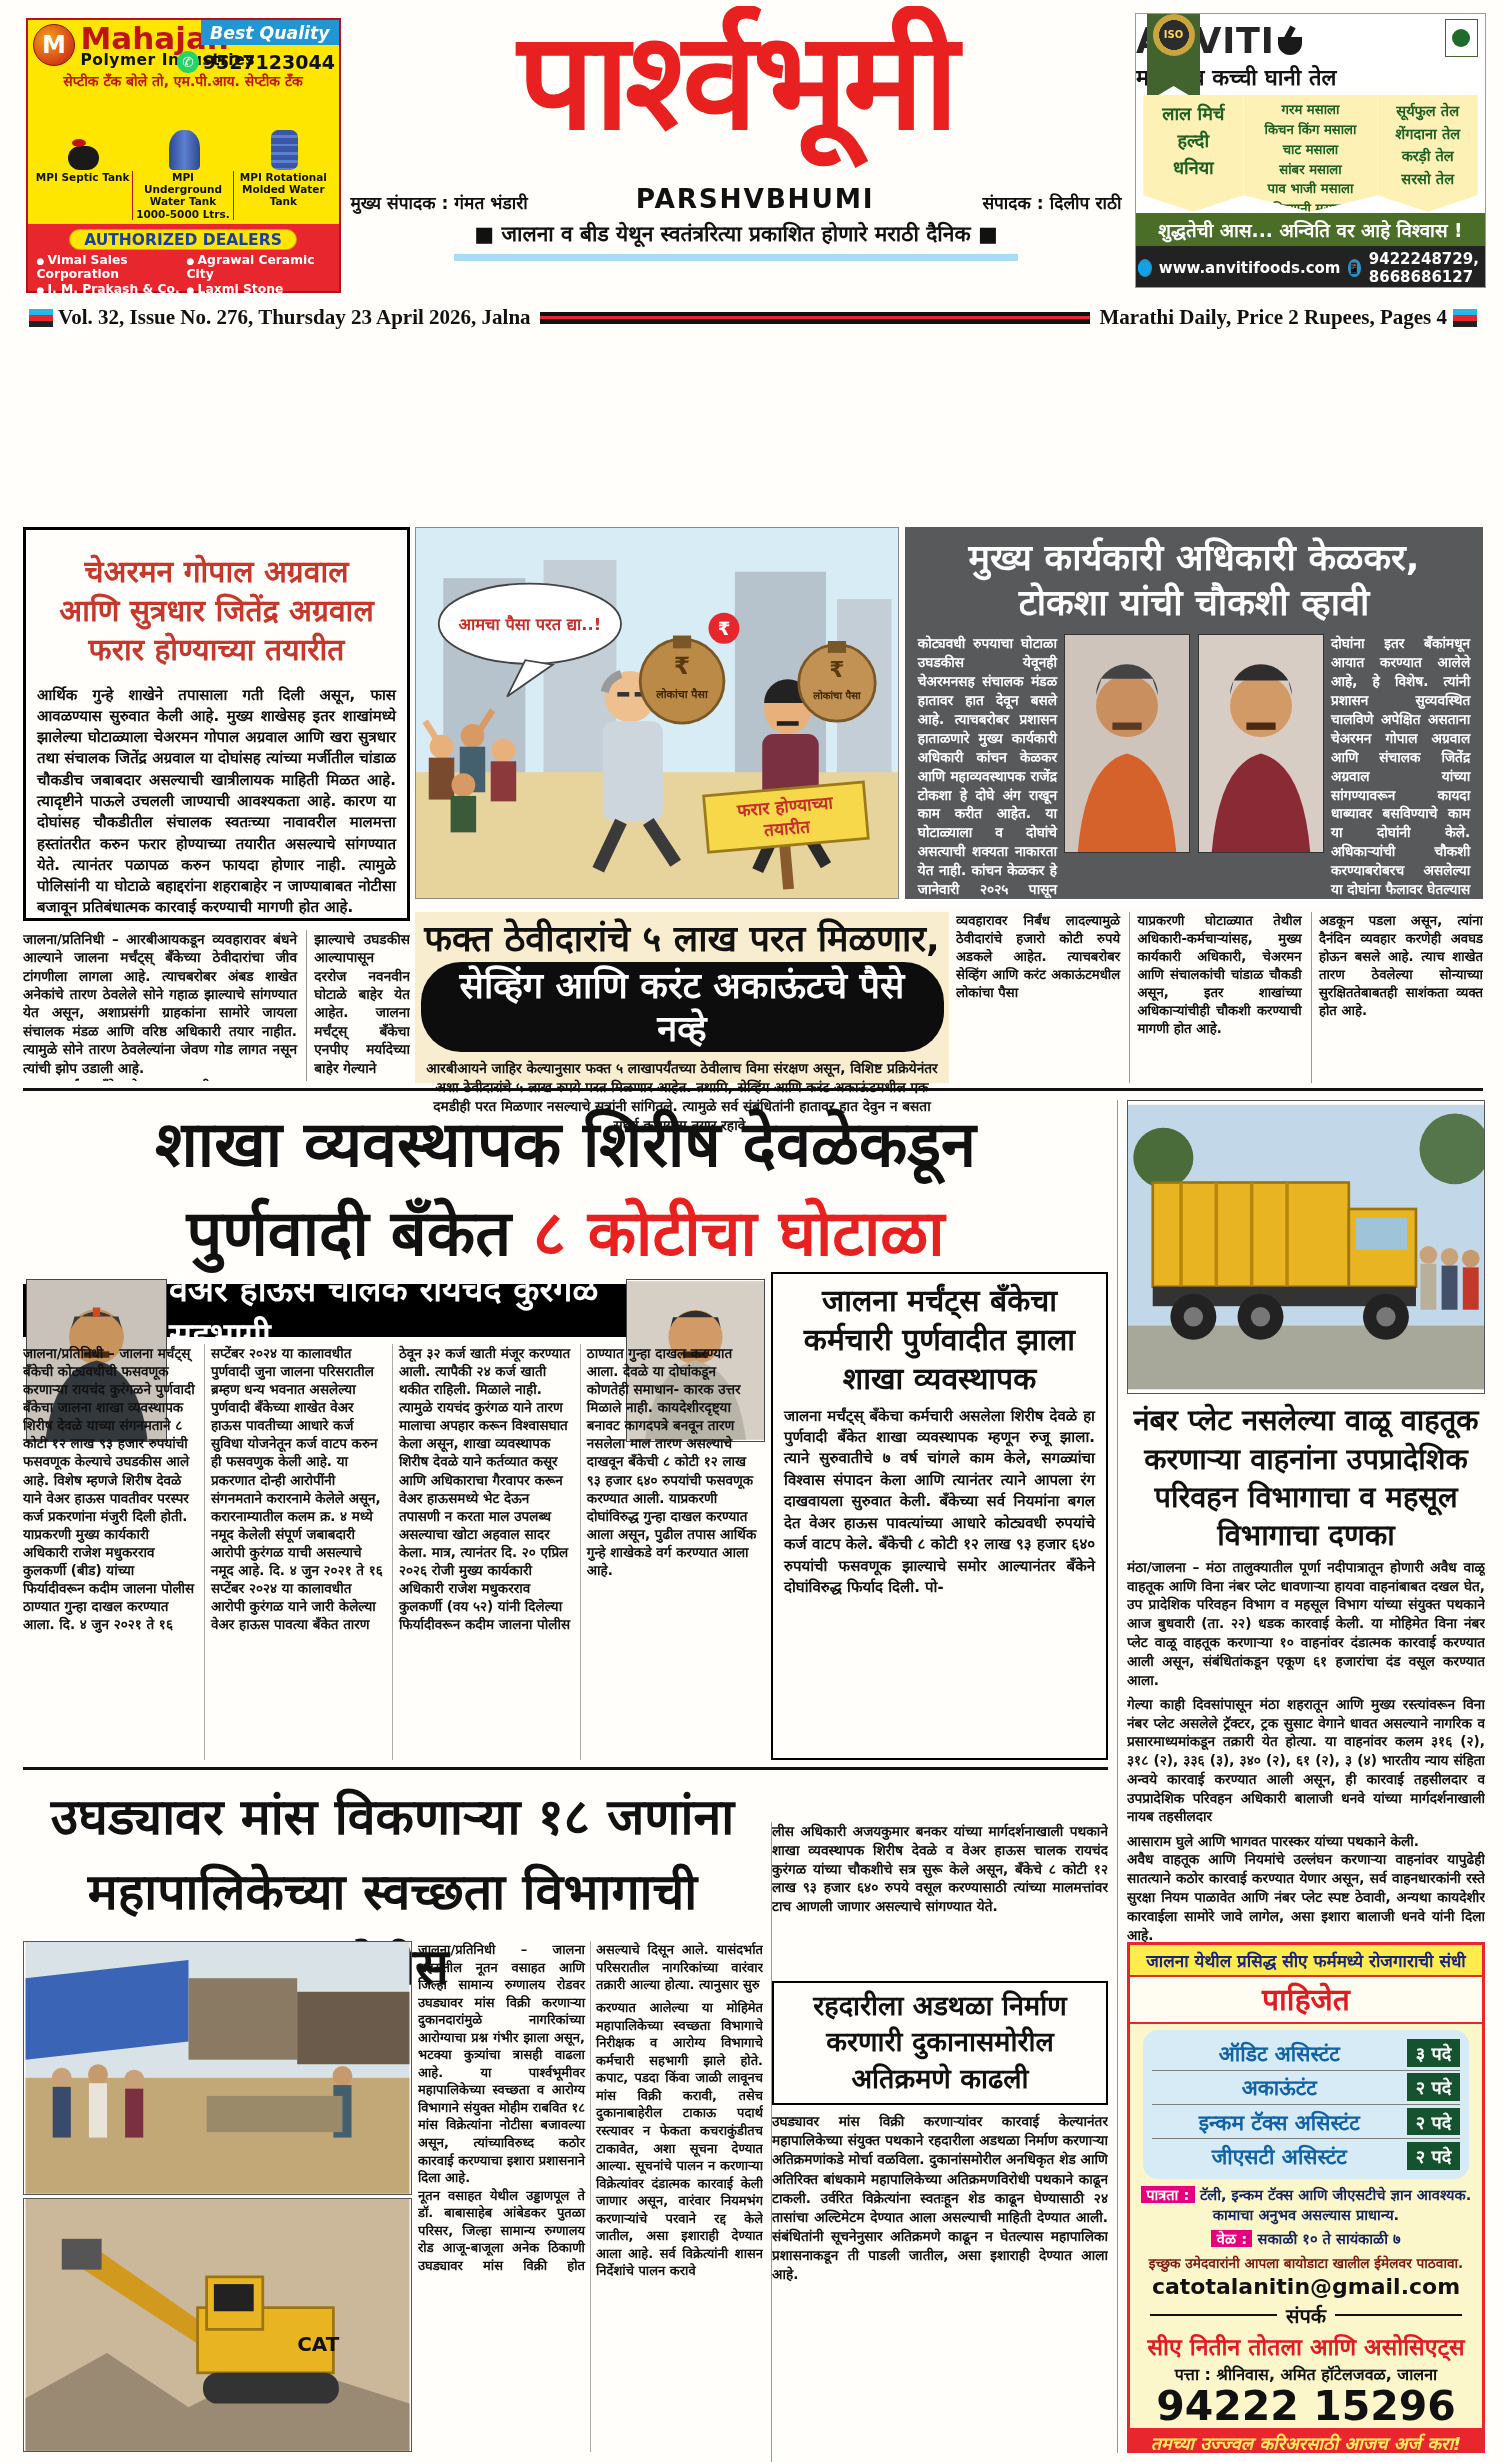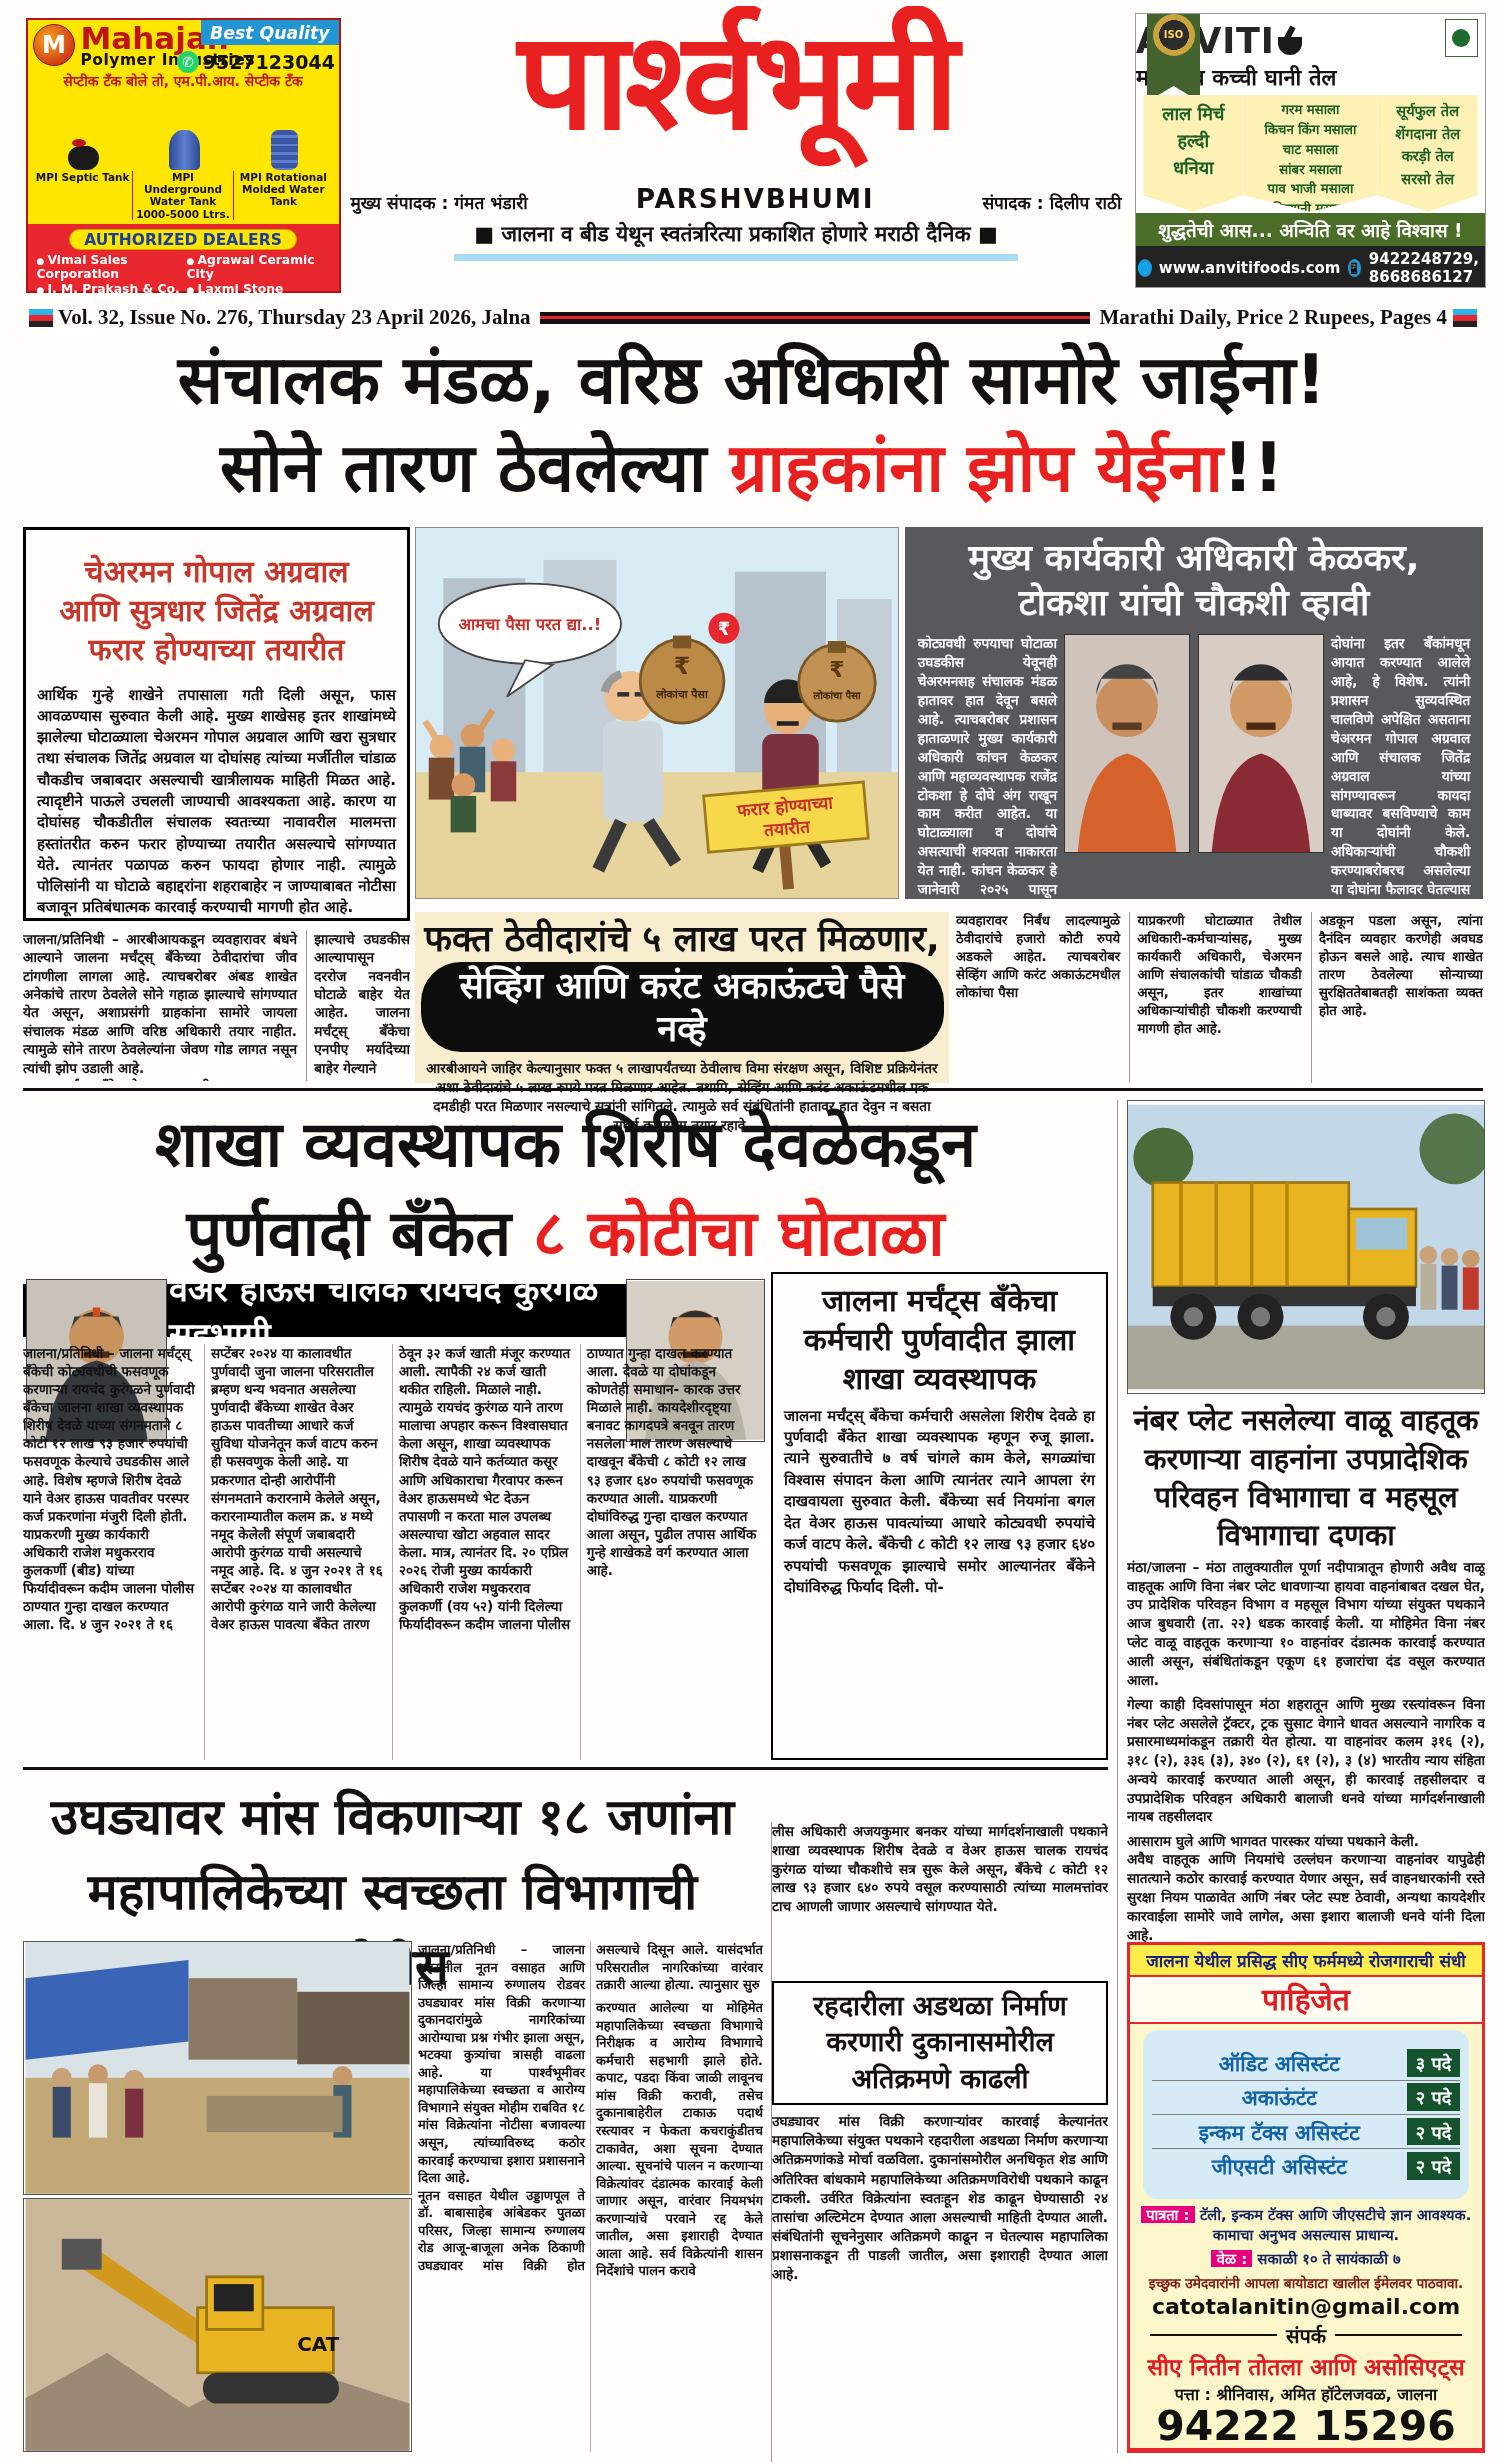--- a/index.html
+++ b/index.html
@@ -125,21 +125,21 @@
   .rail-photo{width:100%;height:294px;border:0.9px solid #555;box-sizing:border-box;}
   .rail h3{margin:7.3px 0 3.6px 0;font-size:29px;line-height:1.32;text-align:center;font-weight:bold;}
   .rail .body{font-size:13.7px;font-weight:bold;line-height:1.37;overflow:hidden;flex:1;}
   .rail .body p{margin:0 0 5.5px 0;}
 
   
   .job{width:100%;height:511px;border:3.6px solid #e8262d;background:#fcf6cb;box-sizing:border-box;
        display:flex;flex-direction:column;text-align:center;overflow:hidden;}
   .job-top{background:#ffec4d;color:#1a237e;font-weight:bold;font-size:17px;padding:3.6px 1.8px;border-bottom:2.7px solid #e8262d;}
   .job-want{color:#e01b22;font-size:30px;font-weight:bold;padding:0.9px 0 2.7px 0;border-bottom:2.7px solid #e8262d;background:#fffdf2;}
-  .job-table{background:#d7ebf6;border-radius:14.6px;margin:6.4px 12.8px 1.8px 12.8px;padding:16px 9px;}
+  .job-table{background:#d7ebf6;border-radius:14.6px;margin:6.4px 12.8px 1.8px 12.8px;padding:6px 9px;}
   .job-row{display:flex;align-items:center;justify-content:space-between;border-bottom:1.8px solid #7e7e7e;padding:2.7px 0;}
   .job-row:last-child{border-bottom:none;}
   .job-pos{color:#1262a8;font-size:21px;font-weight:bold;flex:1;text-align:center;}
   .job-chip{background:#14532d;color:#fff;font-size:18px;font-weight:bold;padding:1.8px 9px;}
   .job-line{font-size:14.6px;font-weight:bold;color:#14225e;line-height:1.35;margin-top:4.6px;padding:0 7.3px;}
   .job-lbl{background:#e6007e;color:#fff;padding:0 5.5px;}
   .job-apply{color:#7c1a12;font-size:13.7px;font-weight:bold;margin-top:4.6px;}
   .job-email{color:#111;font-size:22px;font-weight:bold;margin-top:1.8px;}
   .job-contact{display:flex;align-items:center;gap:9px;margin:2.7px 20px 0 20px;font-size:20px;font-weight:bold;}
   .job-contact:before,.job-contact:after{content:"";flex:1;height:1.8px;background:#111;}
@@ -257,24 +257,20 @@
   </div>
 
   <div class="abs dateline">
     <span class="flagchip"></span>
     <span>Vol. 32, Issue No. 276, Thursday 23 April 2026, Jalna</span>
     <span class="datebar"></span>
     <span>Marathi Daily, Price 2 Rupees, Pages 4</span>
     <span class="flagchip"></span>
   </div>
 
-  <div class="abs lead-head">
-    <div class="l1">संचालक मंडळ, वरिष्ठ अधिकारी सामोरे जाईना!</div>
-    <div class="l2"><span>सोने तारण ठेवलेल्या </span><span class="red">ग्राहकांना झोप येईना</span><span>!!</span></div>
-  </div>
 
   <div class="abs sidebox">
     <h2>चेअरमन गोपाल अग्रवाल आणि सुत्रधार जितेंद्र अग्रवाल फरार होण्याच्या तयारीत</h2>
     <p class="just">आर्थिक गुन्हे शाखेने तपासाला गती दिली असून, फास आवळण्यास सुरुवात केली आहे. मुख्य शाखेसह इतर शाखांमध्ये झालेल्या घोटाळ्याला चेअरमन गोपाल अग्रवाल आणि खरा सुत्रधार तथा संचालक जितेंद्र अग्रवाल या दोघांसह त्यांच्या मर्जीतील चांडाळ चौकडीच जबाबदार असल्याची खात्रीलायक माहिती मिळत आहे. त्यादृष्टीने पाऊले उचलली जाण्याची आवश्यकता आहे. कारण या दोघांसह चौकडीतील संचालक स्वतःच्या नावावरील मालमत्ता हस्तांतरीत करुन फरार होण्याच्या तयारीत असल्याचे सांगण्यात येते. त्यानंतर पळापळ करुन फायदा होणार नाही. त्यामुळे पोलिसांनी या घोटाळे बहाद्दरांना शहराबाहेर न जाण्याबाबत नोटीसा बजावून प्रतिबंधात्मक कारवाई करण्याची मागणी होत आहे.</p>
   </div>
 
   <div class="abs cartoon">
     <svg width="482" height="370" viewBox="0 0 529 406">
       <rect width="529" height="406" fill="#d8ecf6"></rect>
       <rect x="30" y="55" width="90" height="215" fill="#b6c3cd"></rect>

